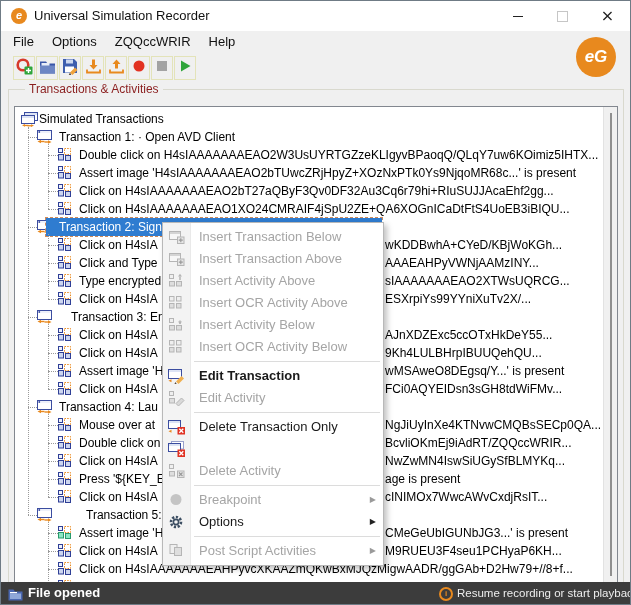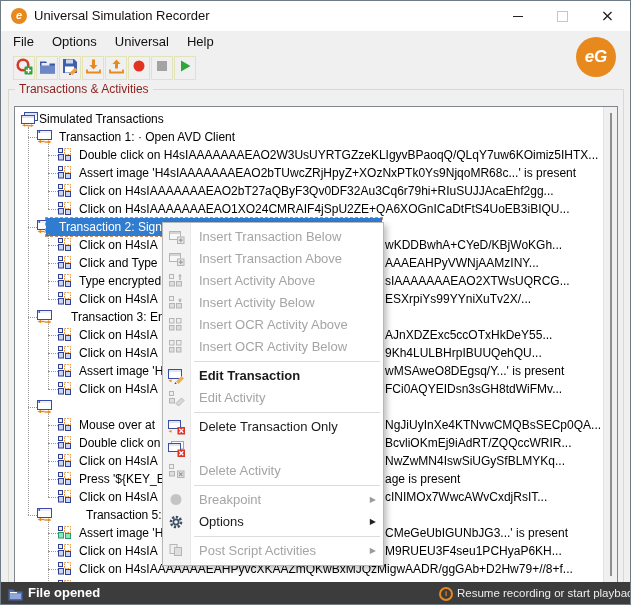--- a/index.html
+++ b/index.html
@@ -21,21 +21,21 @@
   .mb-item{display:inline-block;padding:0 9px;line-height:22px;font-size:13px;color:#111;}
   .toolbar{position:absolute;left:12px;top:55px;height:24px;display:flex;gap:1px;}
   .tb-btn{width:22px;height:24px;border:1px solid #e3e3b9;box-sizing:border-box;background:#f0f0f0;
     display:flex;align-items:center;justify-content:center;}
   .eg-logo{position:absolute;right:14px;top:36px;width:40px;height:40px;border-radius:50%;
     background:var(--accent);color:#fff;display:flex;align-items:center;justify-content:center;
     font-size:17px;font-weight:bold;font-style:italic;text-align:center;}
   
   .groupbox{position:absolute;left:7px;top:88px;width:616px;height:494px;
     border:1px solid #d9d9ce;box-sizing:border-box;}
-  .group-title{position:absolute;left:14px;top:81px;font-size:12px;color:var(--grp);
+  .group-title{position:absolute;left:24px;top:81px;font-size:12px;color:var(--grp);
     background:#f0f0f0;padding:0 4px;z-index:2;}
   
   .tree{position:absolute;left:13px;top:105px;width:604px;height:477px;background:#fff;
     border:1px solid #82878f;box-sizing:border-box;overflow:hidden;font-size:12px;color:#000;z-index:1;}
   .trow{position:absolute;left:0;width:100%;height:18px;line-height:18px;}
   .ticon{position:absolute;top:2px;}
   .tlabel{position:absolute;top:0;white-space:nowrap;}
   .tright{position:absolute;left:370px;top:0;white-space:nowrap;}
   .stub{position:absolute;top:9px;border-top:1px dotted #9a9a9a;}
   .vline{position:absolute;width:0;border-left:1px dotted #9a9a9a;}
@@ -71,21 +71,21 @@
 <div class="window" style="--accent: #e8891e; --sel: #2f7cd0; --grp: #8b1f1f; --sbg: #3c3c3c;">
 
   <div class="titlebar">
     <div class="app-icon">e</div>
     <div class="title-text">Universal Simulation Recorder</div>
     <div class="win-btn btn-min"><span class="glyph-min"></span></div>
     <div class="win-btn btn-max"><span class="glyph-max"></span></div>
     <div class="win-btn btn-close"><span>×</span></div>
   </div>
 
-  <div class="menubar"><span class="mb-item">File</span><span class="mb-item">Options</span><span class="mb-item">Universal</span><span class="mb-item">Help</span></div>
+  <div class="menubar"><span class="mb-item">File</span><span class="mb-item">Options</span><span class="mb-item">ZQQccWRIR</span><span class="mb-item">Help</span></div>
   <div class="toolbar">
       <div class="tb-btn">
         <span class="tb-icon"><svg width="18" height="18">
             <circle cx="8" cy="8" r="5.3" fill="none" stroke="#d63a2a" stroke-width="2.6"></circle>
             <rect x="9.5" y="9.5" width="8" height="8" rx="1" fill="#2fa53a"></rect>
             <path d="M13.5 11v5M11 13.5h5" stroke="#fff" stroke-width="1.4"></path>
           </svg></span>
       </div>
       <div class="tb-btn">
         <span class="tb-icon"><svg width="17" height="15">
@@ -326,20 +326,21 @@
         <span class="stub" style="left: 13px; width: 9px;"></span>
         <span class="ticon" style="left: 22px;"><svg width="15" height="14">
             <rect x="0.5" y="0.5" width="14" height="9" fill="#fff" stroke="#3b4da0"></rect>
             <rect x="1" y="1" width="13" height="2" fill="#eef1fa"></rect>
             <circle cx="2.3" cy="2" r="0.9" fill="#3b4da0"></circle>
             <polygon points="0.5,11.4 4,9.8 4,13.2" fill="#e8891e"></polygon>
             <rect x="3.5" y="10.8" width="4" height="1.4" fill="#e8891e"></rect>
             <polygon points="14.5,11.9 11,10.3 11,13.7" fill="#e8891e"></polygon>
             <rect x="7.5" y="11.3" width="4" height="1.4" fill="#e8891e"></rect>
           </svg></span>
+        <span class="tlabel" style="left: 44px;">Transaction 4: Lau</span>
       </div>
       <div class="trow" style="top: 309px; text-align: center;">
         <span class="stub" style="left: 33px; width: 10px;"></span>
         <span class="ticon" style="left: 43px;"><svg width="13" height="13">
             <rect x="0.5" y="0.5" width="4" height="4" fill="#eef1fa" stroke="#2f3f96"></rect>
             <rect x="6.5" y="0.5" width="6" height="6" fill="none" stroke="#e8891e" stroke-dasharray="1.5 1.2"></rect>
             <rect x="0.5" y="6.5" width="5" height="5.5" fill="#cdd6f0" stroke="#2f3f96"></rect>
             <rect x="7.5" y="7.5" width="5" height="5" fill="#cdd6f0" stroke="#2f3f96"></rect>
           </svg></span>
         <span class="tlabel" style="left: 64px;">Mouse over at</span>
@@ -465,32 +466,32 @@
             <path d="M12.8 9.2v4M10.8 11.2h4" stroke="#9a9a9a" stroke-width="1.2"></path>
           </svg></span><span class="mlabel">Insert Transaction Above</span></div>
       <div class="mi dis"><span class="mico"><svg width="17" height="15">
             <rect x="1.5" y="1.5" width="4" height="4" fill="#efefef" stroke="#b5b5b5"></rect>
             <rect x="1.5" y="8.5" width="5" height="4.5" fill="#dedede" stroke="#b5b5b5"></rect>
             <rect x="8.5" y="8.5" width="5" height="4.5" fill="#dedede" stroke="#b5b5b5"></rect>
             <path d="M12 7V3.5" stroke="#b5b5b5" stroke-width="1.5"></path>
             <polygon points="10,3.5 14,3.5 12,0.8" fill="#b5b5b5"></polygon>
           </svg></span><span class="mlabel">Insert Activity Above</span></div>
       <div class="mi dis"><span class="mico"><svg width="17" height="15">
+            <rect x="1.5" y="1.5" width="4.5" height="4.5" fill="#efefef" stroke="#b5b5b5"></rect>
+            <rect x="8.5" y="1.5" width="4.5" height="4.5" fill="#efefef" stroke="#b5b5b5"></rect>
+            <rect x="1.5" y="8.5" width="4.5" height="4.5" fill="#dedede" stroke="#b5b5b5"></rect>
+            <rect x="8.5" y="8.5" width="4.5" height="4.5" fill="#dedede" stroke="#b5b5b5"></rect>
+          </svg></span><span class="mlabel">Insert OCR Activity Above</span></div>
+      <div class="mi dis"><span class="mico"><svg width="17" height="15">
             <rect x="1.5" y="1.5" width="4" height="4" fill="#efefef" stroke="#b5b5b5"></rect>
             <rect x="1.5" y="8.5" width="5" height="4.5" fill="#dedede" stroke="#b5b5b5"></rect>
             <rect x="8.5" y="8.5" width="5" height="4.5" fill="#dedede" stroke="#b5b5b5"></rect>
             <path d="M12 7V3.5" stroke="#b5b5b5" stroke-width="1.5"></path>
             <polygon points="10,4.5 14,4.5 12,7.2" fill="#b5b5b5"></polygon>
           </svg></span><span class="mlabel">Insert Activity Below</span></div>
-      <div class="mi dis"><span class="mico"><svg width="17" height="15">
-            <rect x="1.5" y="1.5" width="4.5" height="4.5" fill="#efefef" stroke="#b5b5b5"></rect>
-            <rect x="8.5" y="1.5" width="4.5" height="4.5" fill="#efefef" stroke="#b5b5b5"></rect>
-            <rect x="1.5" y="8.5" width="4.5" height="4.5" fill="#dedede" stroke="#b5b5b5"></rect>
-            <rect x="8.5" y="8.5" width="4.5" height="4.5" fill="#dedede" stroke="#b5b5b5"></rect>
-          </svg></span><span class="mlabel">Insert OCR Activity Above</span></div>
       <div class="mi dis"><span class="mico"><svg width="17" height="15">
             <rect x="1.5" y="1.5" width="4.5" height="4.5" fill="#efefef" stroke="#b5b5b5"></rect>
             <rect x="8.5" y="1.5" width="4.5" height="4.5" fill="#efefef" stroke="#b5b5b5"></rect>
             <rect x="1.5" y="8.5" width="4.5" height="4.5" fill="#dedede" stroke="#b5b5b5"></rect>
             <rect x="8.5" y="8.5" width="4.5" height="4.5" fill="#dedede" stroke="#b5b5b5"></rect>
           </svg></span><span class="mlabel">Insert OCR Activity Below</span></div>
       <div class="msep"></div>
       <div class="mi bold"><span class="mico"><svg width="18" height="16">
             <rect x="0.5" y="1.5" width="13" height="9" fill="#fff" stroke="#3b4da0"></rect>
             <rect x="1" y="2" width="12" height="2" fill="#dde4f5"></rect>

